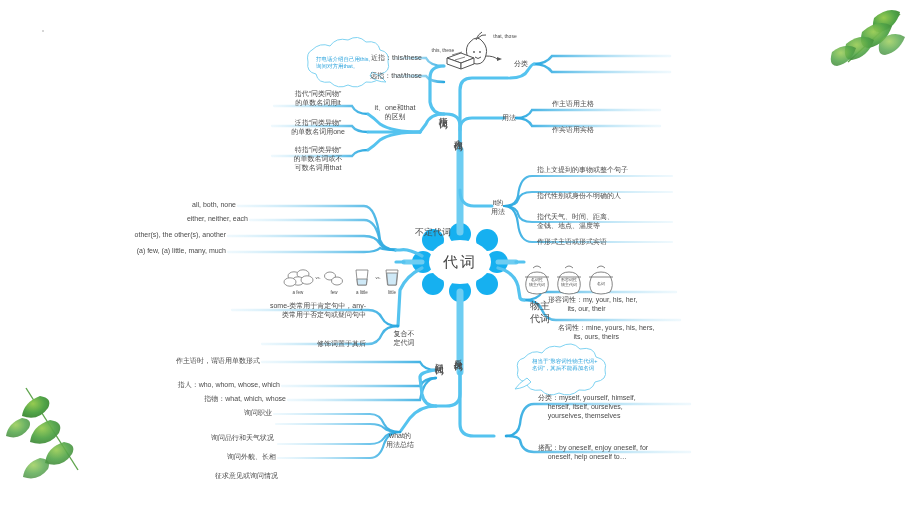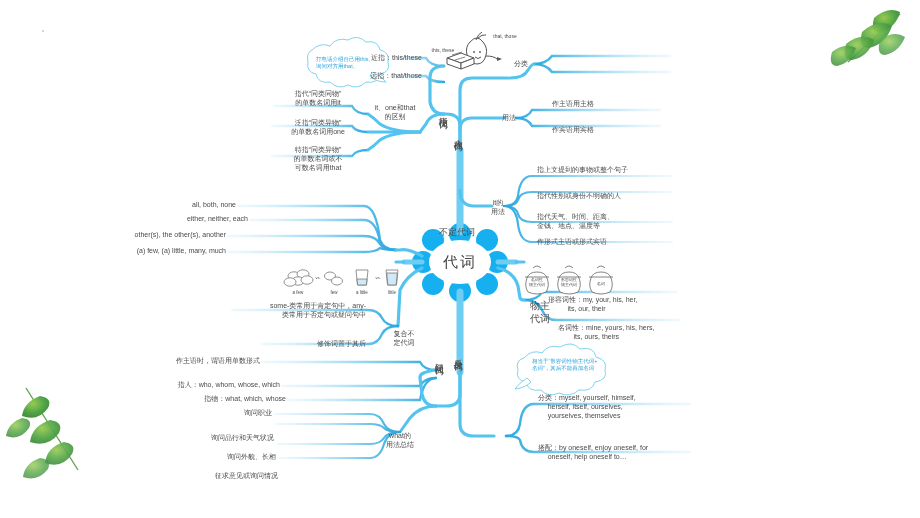--- a/index.html
+++ b/index.html
@@ -261,21 +261,21 @@
     <path d="M40 458 q-15 5 -17 19 q15 5 25 -8 q4 -10 -8 -11 z" fill="url(#leafG)" opacity="0.8"></path>
   </g>
 </svg>
 
 <div class="dot" style="left:42px;top:30px;"></div>
 
 <div id="center-label">代词</div>
 
 <div class="lbl t9 vert dark" style="left:452px;top:132px;">人称代词</div>
 <div class="lbl t9 vert dark" style="left:437px;top:110px;">指示代词</div>
-<div class="lbl t9 dark" style="left:415px;top:227px;margin-left:24px;">不定代词</div>
+<div class="lbl t9 dark" style="left:415px;top:227px;">不定代词</div>
 <div class="lbl t9 vert dark" style="left:452px;top:352px;">反身代词</div>
 <div class="lbl t9 vert dark" style="left:433px;top:356px;">疑问代词</div>
 <div class="lbl t8 c dark" style="left:540px;top:300px;">物主
 代词</div>
 
 <div class="lbl t7 c dark" style="left:521px;top:60px;">分类</div>
 <div class="lbl t7 l dark" style="left:556px;top:30px;"></div>
 <div class="lbl t7 l dark" style="left:556px;top:62px;"></div>
 
 <div class="lbl t7 c dark" style="left:509px;top:114px;">用法</div>

